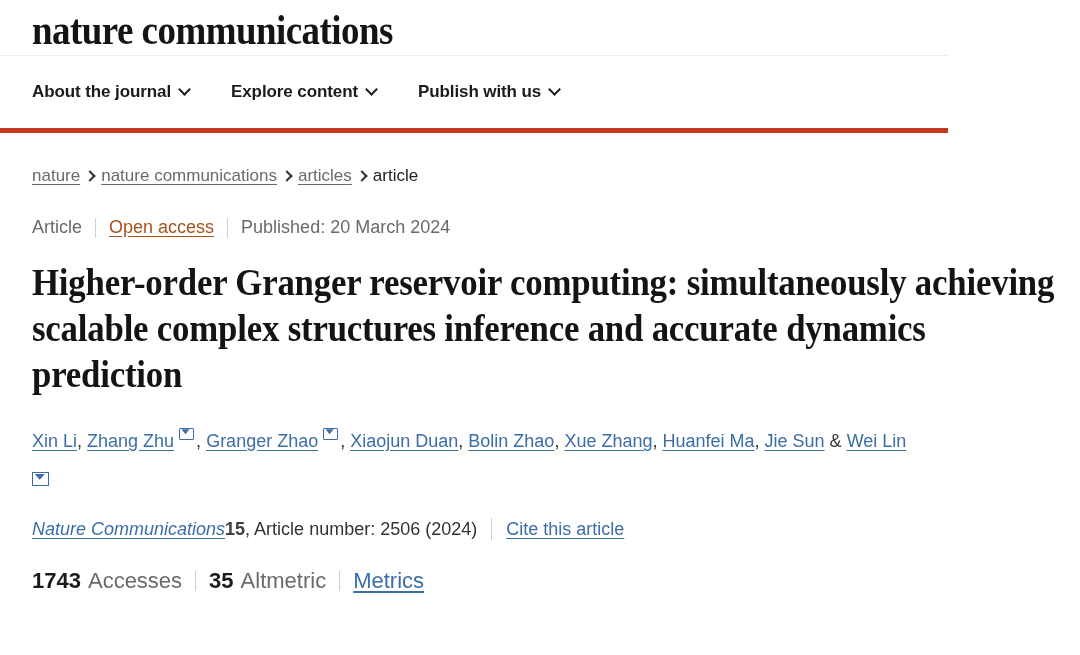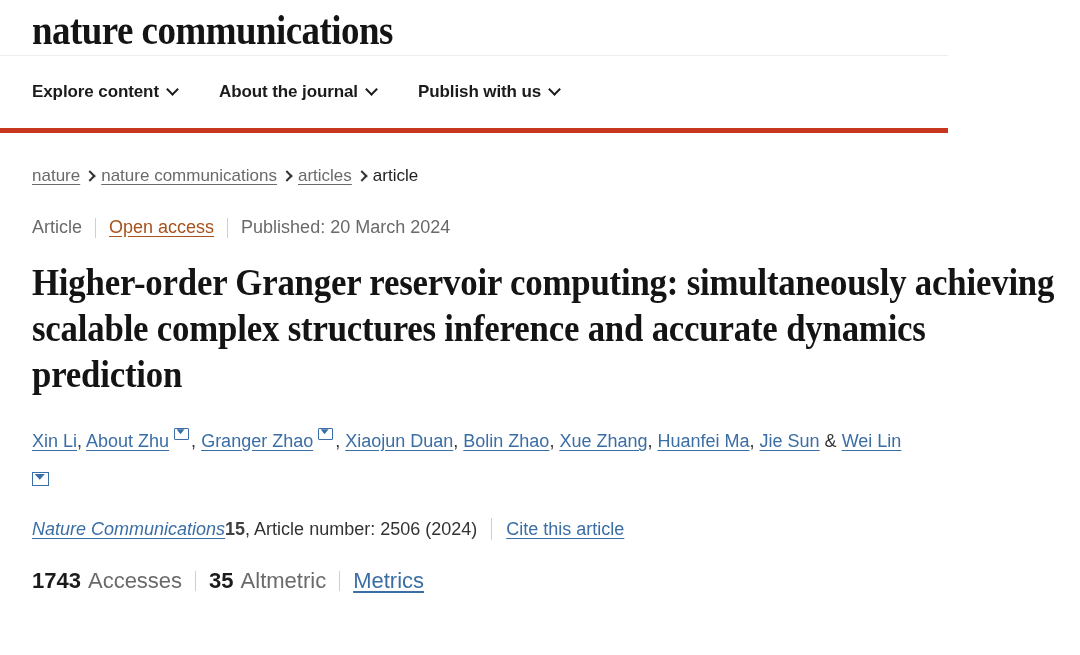--- a/index.html
+++ b/index.html
@@ -278,25 +278,25 @@
 <body>
 
 <div class="page">
 
   <header class="masthead">
     <h1 class="masthead-title">nature communications</h1>
   </header>
 
   <nav class="nav">
     <div class="nav-item">
+      <span>About the journal</span>
+      <span class="chev-down"></span>
+    </div>
+    <div class="nav-item">
       <span>Explore content</span>
-      <span class="chev-down"></span>
-    </div>
-    <div class="nav-item">
-      <span>About the journal</span>
       <span class="chev-down"></span>
     </div>
     <div class="nav-item">
       <span>Publish with us</span>
       <span class="chev-down"></span>
     </div>
   </nav>
 
   <div class="red-rule"></div>
 
@@ -316,21 +316,21 @@
       <span>Article</span>
       <span class="sep"></span>
       <a class="oa-link">Open access</a>
       <span class="sep"></span>
       <span>Published: 20 March 2024</span>
     </div>
 
     <h2 class="article-title">Higher-order Granger reservoir computing: simultaneously achieving scalable complex structures inference and accurate dynamics prediction</h2>
 
     <div class="authors">
-      <a>Xin Li</a><span>, </span><a>About Zhu</a><span class="mail-icon"></span><span>, </span><a>Granger Zhao</a><span class="mail-icon"></span><span>, </span><a>Xiaojun Duan</a><span>, </span><a>Bolin Zhao</a><span>, </span><a>Xue Zhang</a><span>, </span><a>Huanfei Ma</a><span>, </span><a>Jie Sun</a><span> &amp; </span><a>Wei Lin</a><br><span class="mail-icon-block"></span>
+      <a>Xin Li</a><span>, </span><a>Zhang Zhu</a><span class="mail-icon"></span><span>, </span><a>Granger Zhao</a><span class="mail-icon"></span><span>, </span><a>Xiaojun Duan</a><span>, </span><a>Bolin Zhao</a><span>, </span><a>Xue Zhang</a><span>, </span><a>Huanfei Ma</a><span>, </span><a>Jie Sun</a><span> &amp; </span><a>Wei Lin</a><br><span class="mail-icon-block"></span>
     </div>
 
     <div class="journal-line">
       <a class="journal-link">Nature Communications</a>
       <span class="vol">15</span>
       <span>, Article number: 2506 (2024)</span>
       <span class="sep"></span>
       <a class="cite-link">Cite this article</a>
     </div>
 

